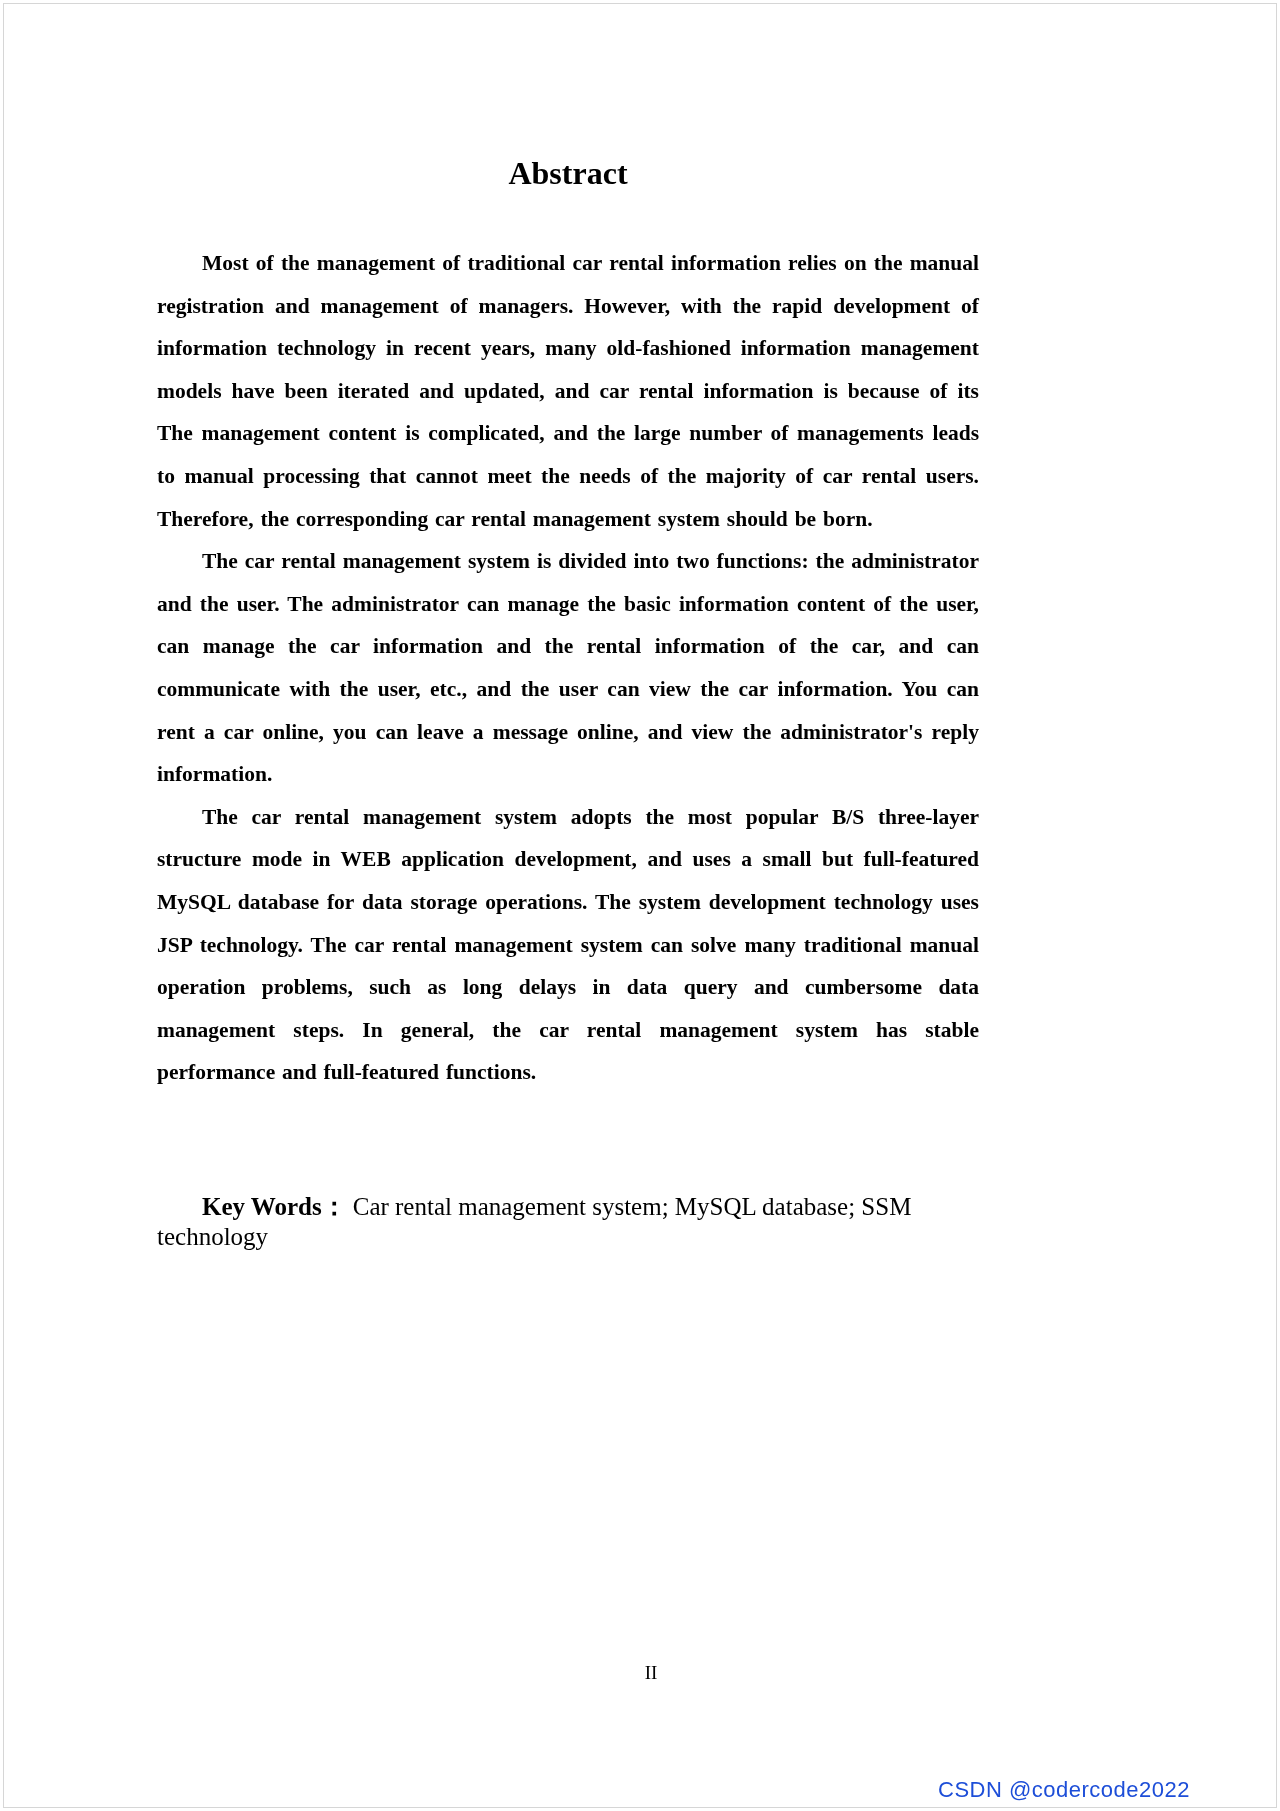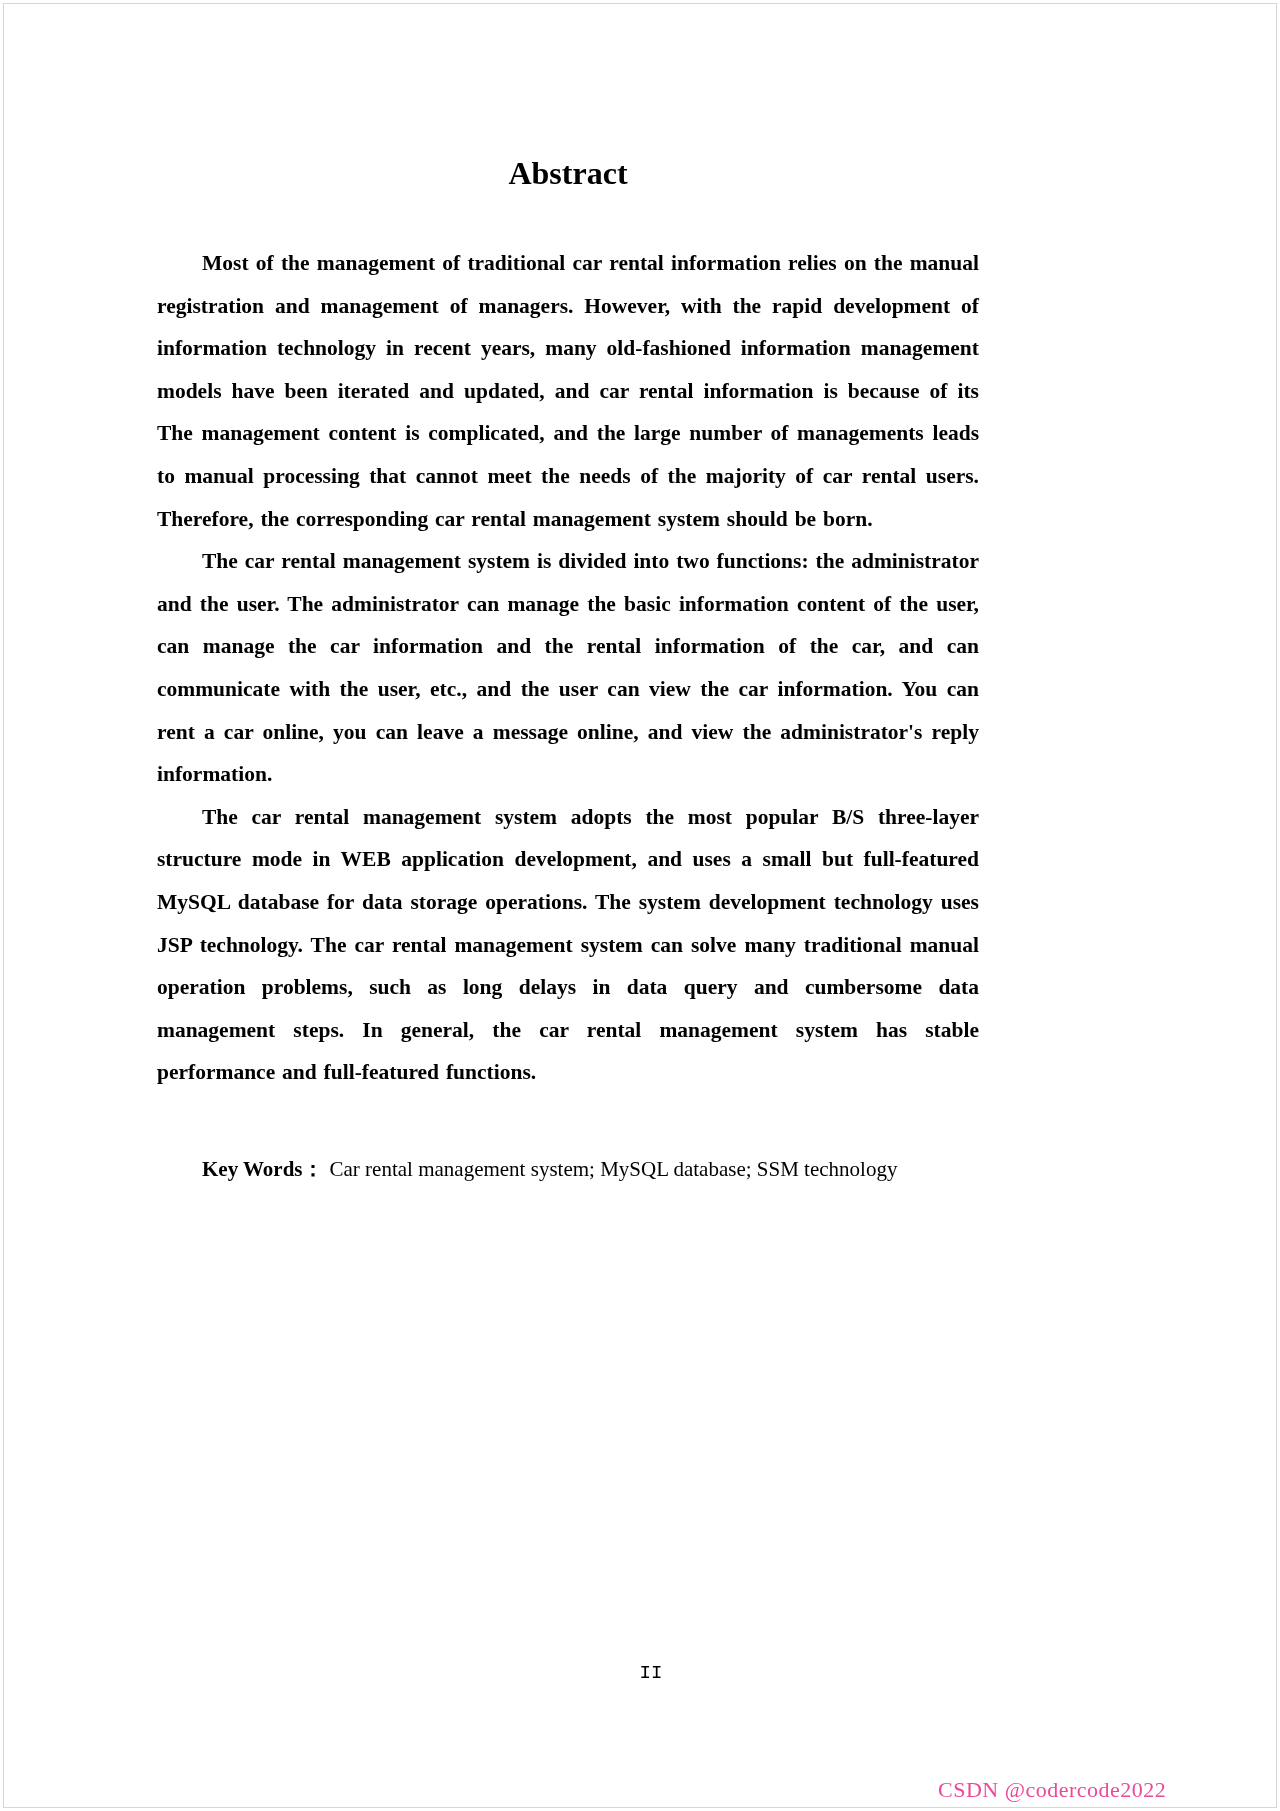--- a/index.html
+++ b/index.html
@@ -46,47 +46,47 @@
     line-height: 42.6px;
     text-align: justify;
     text-indent: 45px;
     word-spacing: 1.5px;
     font-weight: bold;
   }
   .body-text p.first {
     margin-top: 50px;
   }
   .keywords {
-    margin-top: 60px;
-    font-size: 21px;
+    margin-top: 98px;
+    font-size: 25px;
     line-height: 30px;
     text-indent: 45px;
   }
   .keywords .kw-label {
     font-weight: bold;
   }
   .keywords .kw-text {
     margin-left: 6px;
   }
   .page-number {
     position: absolute;
     left: 651px;
     top: 1662px;
     transform: translateX(-50%);
     font-size: 19px;
-    font-family: Liberation Mono, monospace;
+    font-family: Liberation Serif, serif;
     color: #000000;
   }
   .watermark {
     position: absolute;
     left: 938px;
     top: 1777px;
     font-size: 22px;
-    font-family: Liberation Serif, serif;
-    color: #ec4899;
+    font-family: Liberation Sans, sans-serif;
+    color: #1d4ed8;
     letter-spacing: 0.5px;
     white-space: nowrap;
   }
 </style>
 </head>
 <body>
 
 <div class="page">
   <div class="page-border"></div>
 

